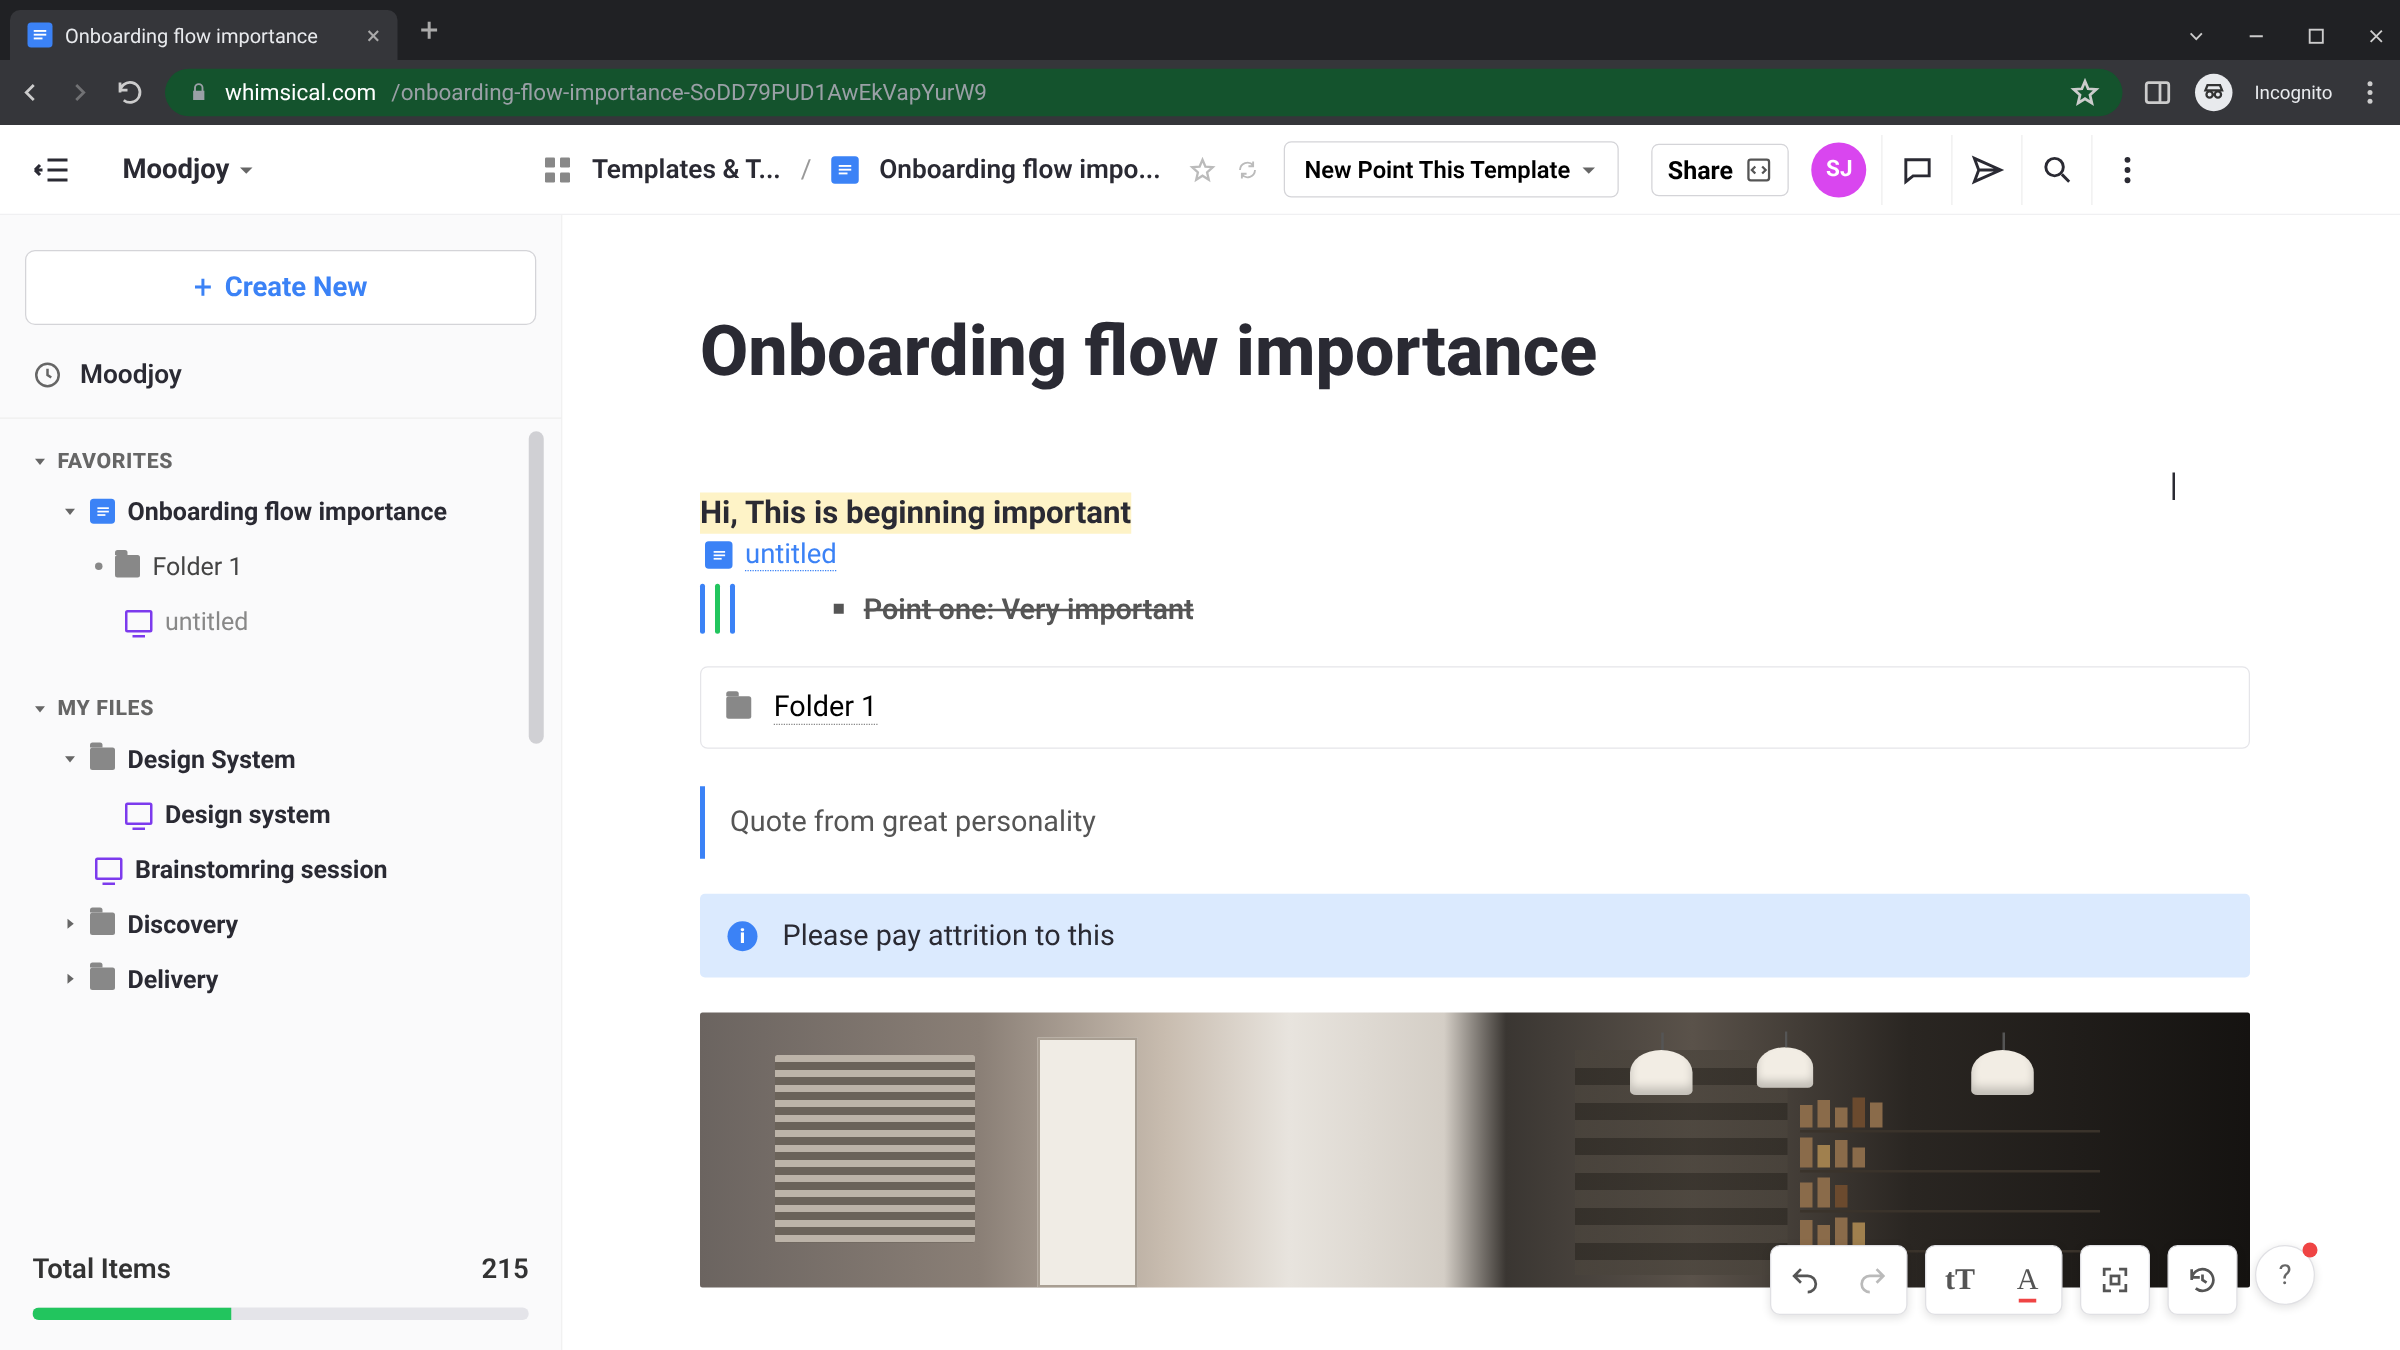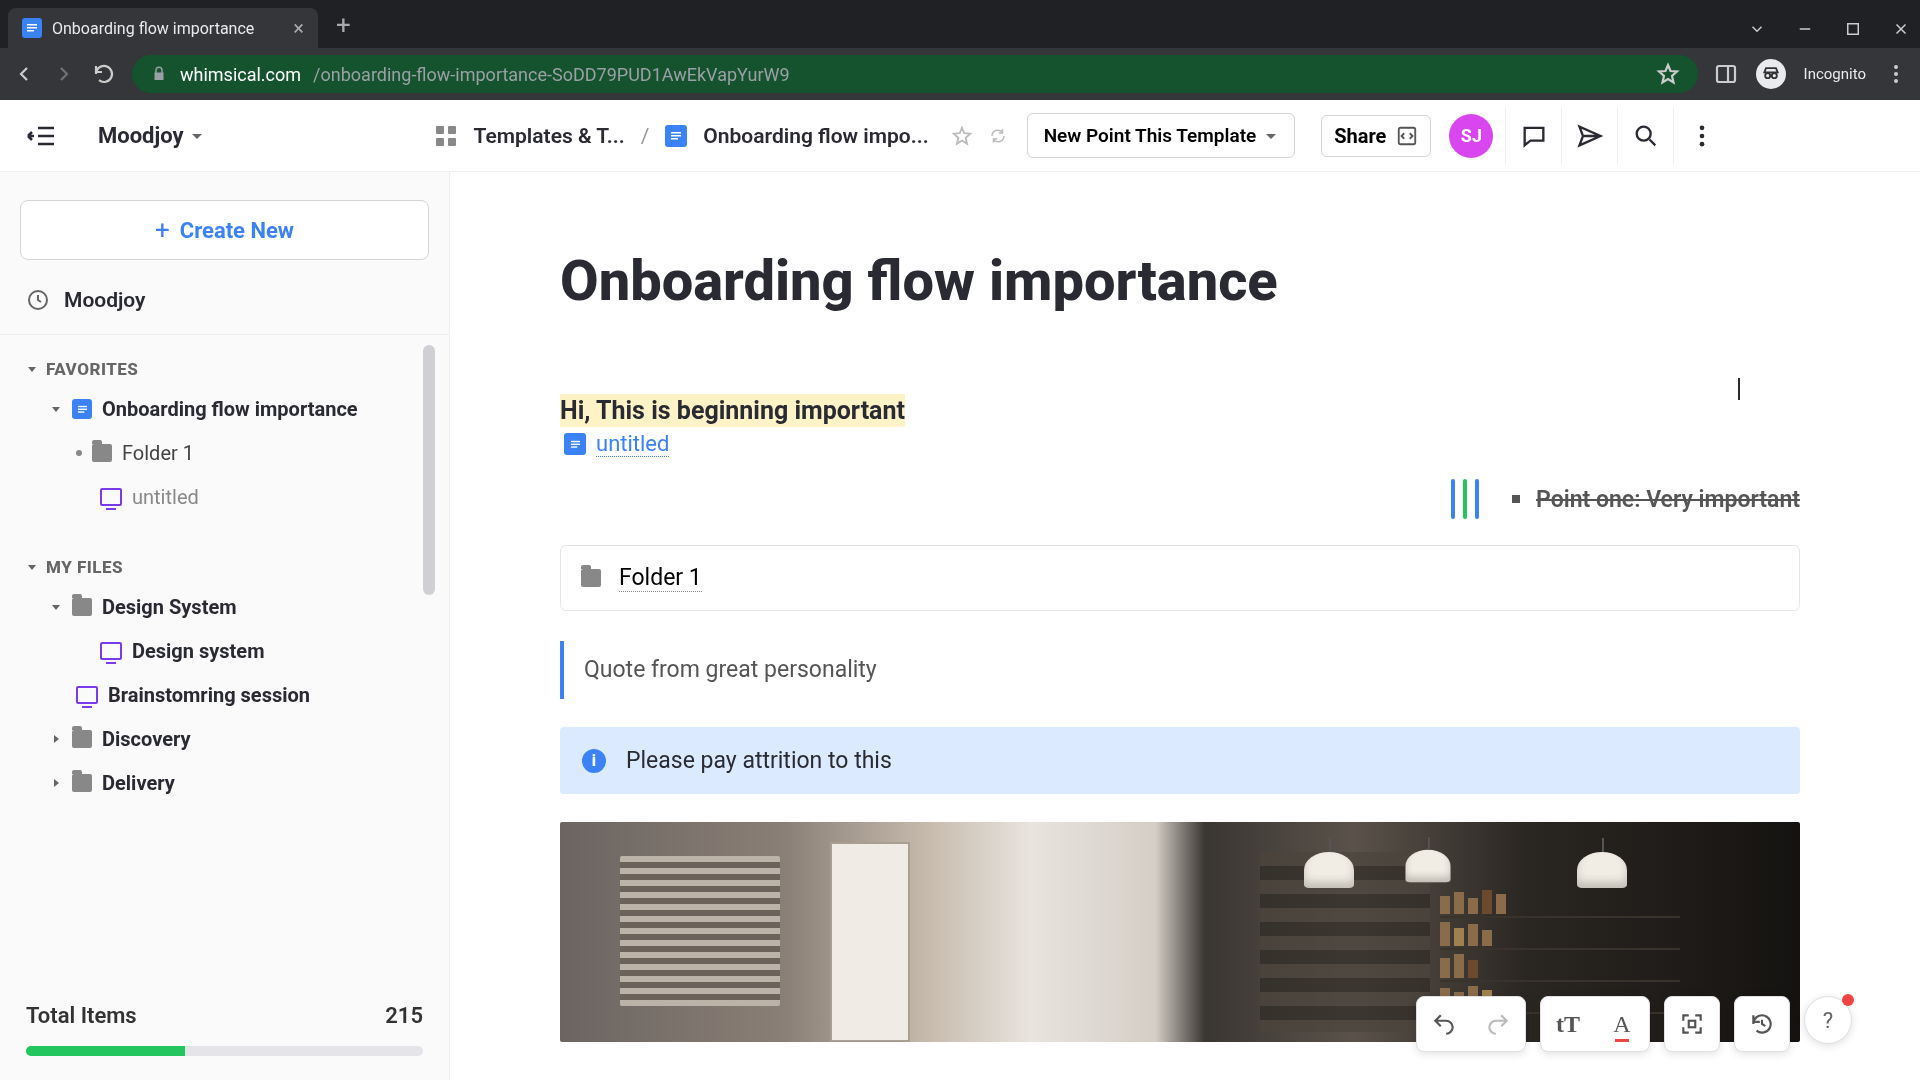--- a/index.html
+++ b/index.html
@@ -93,21 +93,21 @@
 
 
 .main { flex: 1; padding-top: 88px; overflow-y: auto; position: relative; background: #fff; }
 .doc { max-width: 1240px; margin: 60px auto 0 110px; }
 .doc-title { font-size: 56px; font-weight: 800; color: #2a2a33; margin-bottom: 82px; }
 .highlight-text { background: #fef3c7; font-size: 25px; font-weight: 700; color: #2a2a33; display: inline; padding: 2px 0; }
 .linked-doc { display: flex; align-items: center; gap: 10px; margin-top: 6px; margin-left: 4px; }
 .linked-doc .doc-ic { width: 22px; height: 22px; }
 .linked-doc a { color: #3b82f6; font-size: 22px; text-decoration: none; border-bottom: 1px dotted #3b82f6; }
 
-.inline-columns { display: flex; align-items: center; margin-top: 22px; gap: 33px; justify-content: flex-end; }
+.inline-columns { display: flex; align-items: center; margin-top: 10px; gap: 79px; }
 .code-bars { display: flex; gap: 8px; }
 .code-bars div { width: 4px; height: 40px; border-radius: 2px; }
 .bar1 { background: #3b82f6; }
 .bar2 { background: #22c55e; }
 .bar3 { background: #3b82f6; }
 
 .bullet-line { display: flex; align-items: center; gap: 16px; font-size: 23px; color: #555; }
 .bullet-line .sq { width: 8px; height: 8px; background: #555; }
 .bullet-line .txt { text-decoration: line-through; font-weight: 600; }
 

